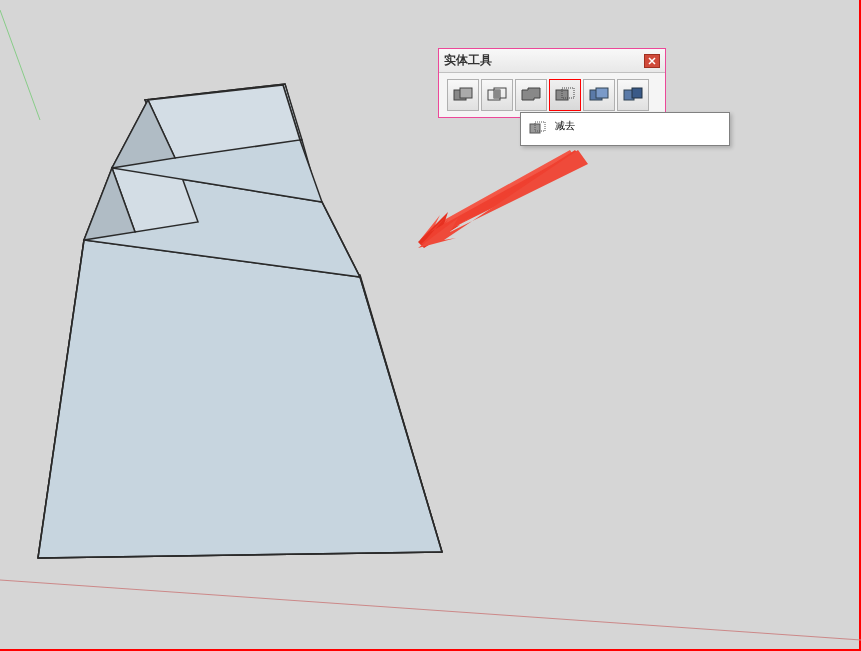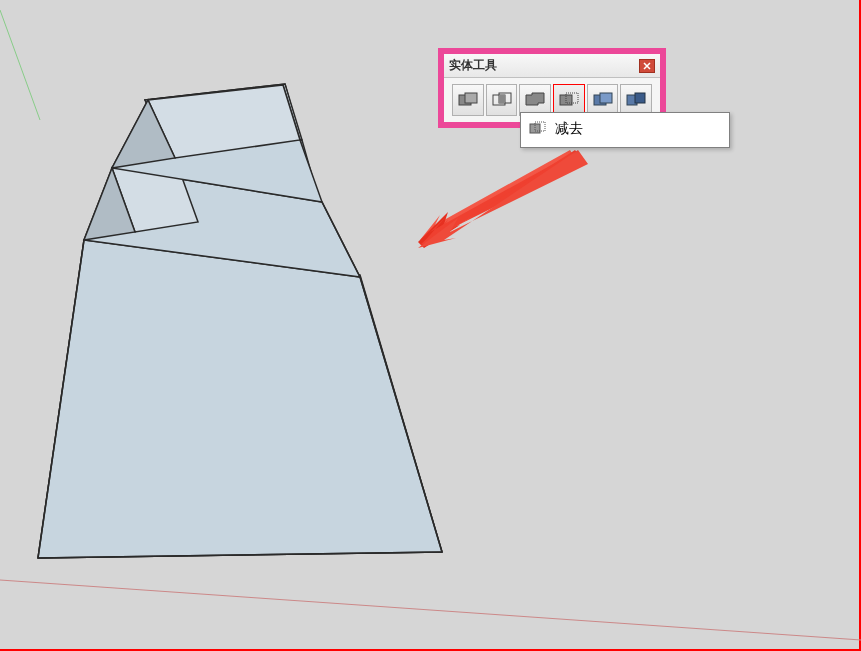--- a/index.html
+++ b/index.html
@@ -29,21 +29,21 @@
       position: absolute;
       top: 0;
       left: 0;
     }
     .toolbar {
       position: absolute;
       top: 48px;
       left: 438px;
       width: 228px;
       background: #f0f0f0;
-      border: 6px solid #ec4899;
+      border: 1px solid #ec4899;
     }
     .toolbar-titlebar {
       background: linear-gradient(to bottom, #f8f8f8, #e8e8e8);
       border-bottom: 1px solid #c0c0c0;
       padding: 3px 5px;
       display: flex;
       justify-content: space-between;
       align-items: center;
       font-size: 12px;
       color: #333;
@@ -94,21 +94,21 @@
       display: flex;
       gap: 8px;
     }
     .tooltip-icon {
       flex-shrink: 0;
       width: 18px;
       height: 18px;
       margin-top: 2px;
     }
     .tooltip-text {
-      font-size: 14px;
+      font-size: 10px;
       color: #555;
       line-height: 1.4;
     }
     .tooltip-title {
       color: #000;
       font-weight: normal;
       margin-bottom: 2px;
     }
     .arrow {
       position: absolute;

